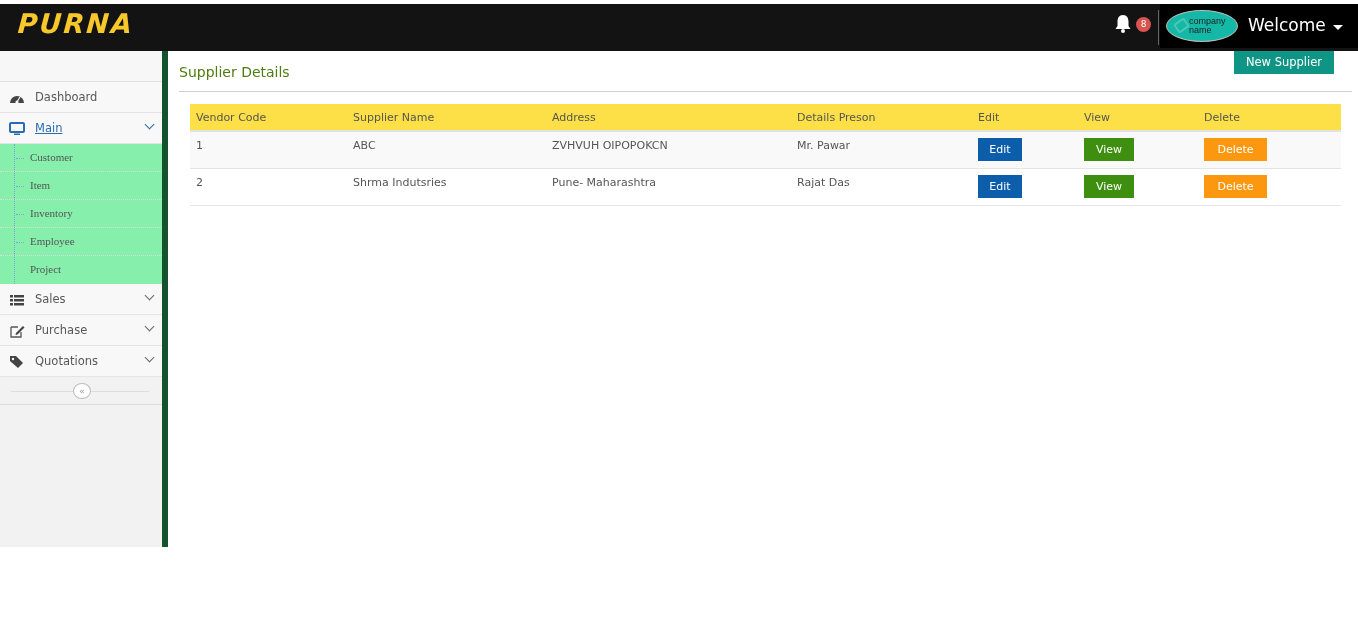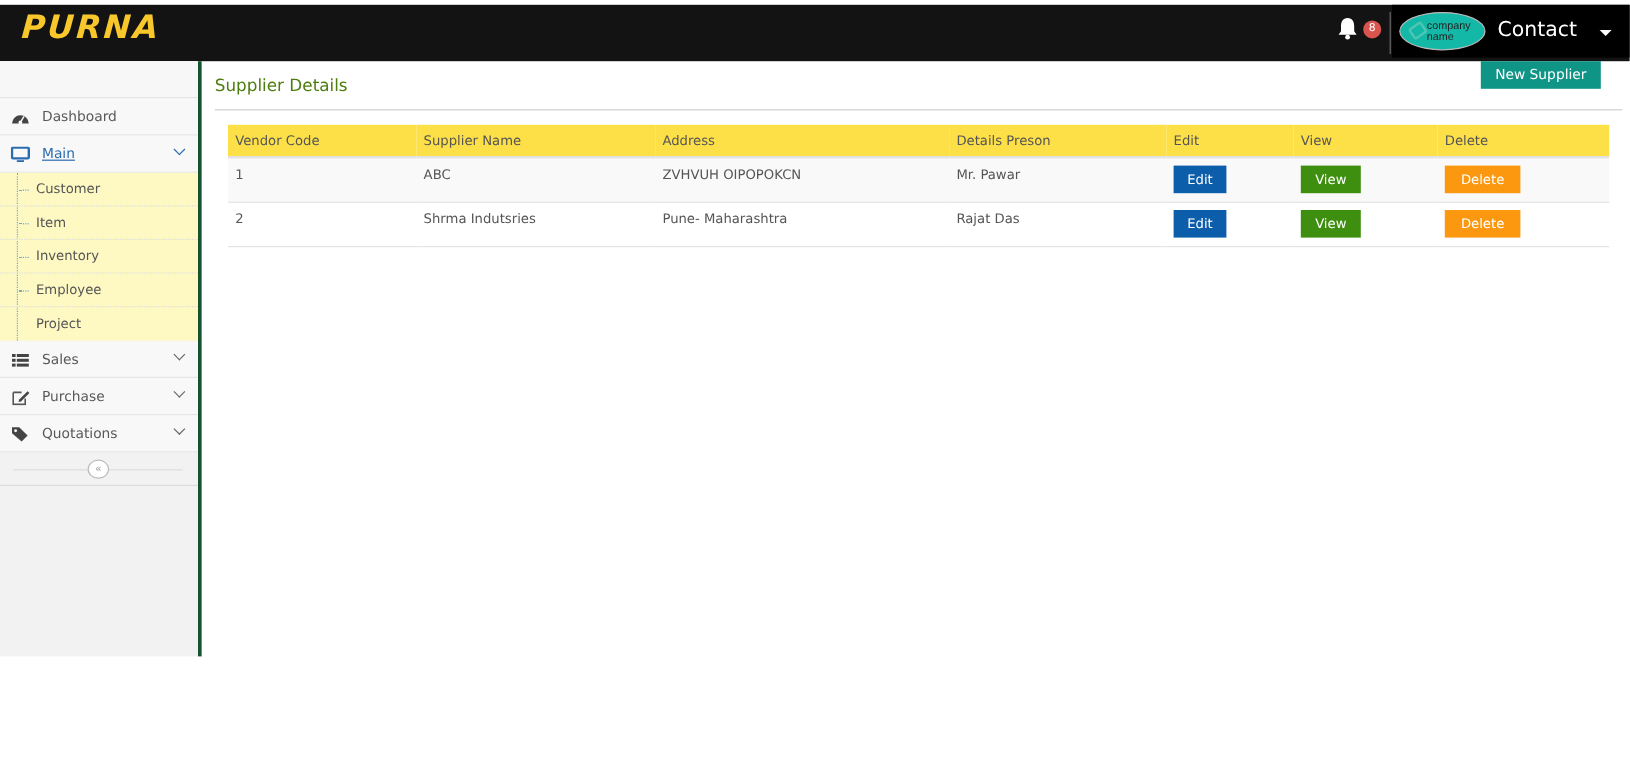--- a/index.html
+++ b/index.html
@@ -15,29 +15,29 @@
   .divider { position: absolute; left: 1158px; top: 10px; width: 1px; height: 35px; background: #666; }
   .userbox { position: absolute; left: 1160px; top: 4px; width: 198px; height: 44px; background: #000; }
   .company-logo { position: absolute; left: 1166px; top: 10px; width: 72px; height: 32px; border-radius: 50%;
     background: #14b8a6; border: 1px solid #bbb; }
   .company-logo .tag { position: absolute; left: 8px; top: 9px; width: 13px; height: 11px; border: 2px solid #4fc6b4; border-radius: 2px; transform: rotate(-35deg); }
   .company-logo .ct { position: absolute; left: 22px; top: 6px; font-size: 9px; line-height: 9px; color: #222; font-family: "Liberation Sans", sans-serif; }
   .welcome { position: absolute; left: 1248px; top: 15px; font-size: 17px; color: #fff; font-family: "DejaVu Sans", sans-serif; }
   .caret { position: absolute; left: 1333px; top: 25px; width: 0; height: 0; border-left: 5px solid transparent;
     border-right: 5px solid transparent; border-top: 5px solid #fff; }
 
-  .sidebar { position: absolute; left: 0; top: 51px; width: 168px; height: 496px; background: #f2f2f2; border-right: 3px solid #14532d; }
+  .sidebar { position: absolute; left: 0; top: 51px; width: 168px; height: 496px; background: #f2f2f2; border-right: 6px solid #14532d; }
   .sb-top { height: 31px; border-bottom: 1px solid #e0e0e0; background: #f7f7f7; }
   .sb-item { position: relative; height: 31px; border-bottom: 1px solid #e5e5e5; background: #f8f8f8; font-size: 11.5px; color: #585858; }
   .sb-item .ico { position: absolute; left: 9px; top: 9px; width: 16px; height: 14px; }
   .sb-item .lbl { position: absolute; left: 35px; top: 8px; }
   .sb-item .chev { position: absolute; left: 146px; top: 8px; width: 7px; height: 7px; border-right: 1px solid #666; border-bottom: 1px solid #666; transform: rotate(45deg); }
   .sb-item.active .lbl { color: #2b6cb0; text-decoration: underline; }
   .sb-item.active .chev { border-color: #2b6cb0; }
-  .submenu { position: relative; background: #fef9c3; }
+  .submenu { position: relative; background: #86efac; font-family: Liberation Serif, serif; }
   .submenu::before { content: ""; position: absolute; left: 14px; top: 0; bottom: 0; border-left: 1px dotted #7aa5cc; }
   .sub-item { position: relative; height: 28px; border-bottom: 1px dotted #ddd; font-size: 11px; color: #555; }
   .sub-item .dash { position: absolute; left: 16px; top: 14px; width: 8px; border-top: 1px dotted #7aa5cc; }
   .sub-item .lbl { position: absolute; left: 30px; top: 7px; }
   .sub-item.selected { background: #eaf0f6; }
   .sub-item.selected .lbl { color: #3b7bbf; }
   .sub-item .arrow { position: absolute; left: 11px; top: 10px; width: 0; height: 0; border-top: 3px solid transparent; border-bottom: 3px solid transparent; border-left: 4px solid #3b7bbf; }
   .collapse-row { position: relative; height: 28px; border-bottom: 1px solid #ddd; background: #f2f2f2; }
   .collapse-row .line { position: absolute; left: 11px; right: 13px; top: 14px; border-top: 1px solid #ddd; }
   .collapse-btn { position: absolute; left: 73px; top: 6px; width: 18px; height: 16px; border-radius: 50%; background: #fff; border: 1px solid #bbb;
@@ -71,21 +71,21 @@
 <div class="badge">8</div>
 <div class="userbox"></div>
 <div class="divider"></div>
 <div class="company-logo">
   <div class="tag"></div>
   <div class="ct">
     <span>company</span><br>
     <span>name</span>
   </div>
 </div>
-<div class="welcome">Contact</div>
+<div class="welcome">Welcome</div>
 <div class="caret"></div>
 
 <div class="sidebar">
   <div class="sb-top"></div>
 
   <div class="sb-item">
     <svg class="ico" viewBox="0 0 16 14">
       <path d="M1 12 A7 7 0 0 1 15 12 Z" fill="#444"></path>
       <circle cx="8" cy="11" r="1.6" fill="#f8f8f8"></circle>
       <line x1="8" y1="11" x2="11" y2="6" stroke="#f8f8f8" stroke-width="1.2"></line>

